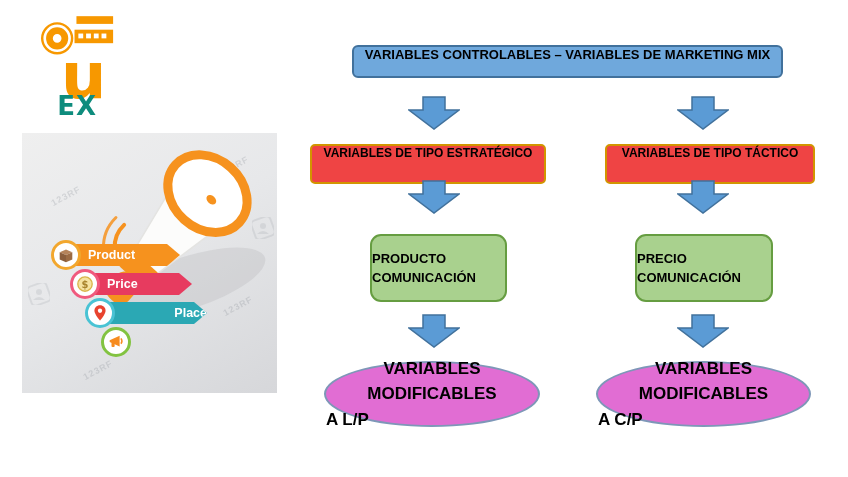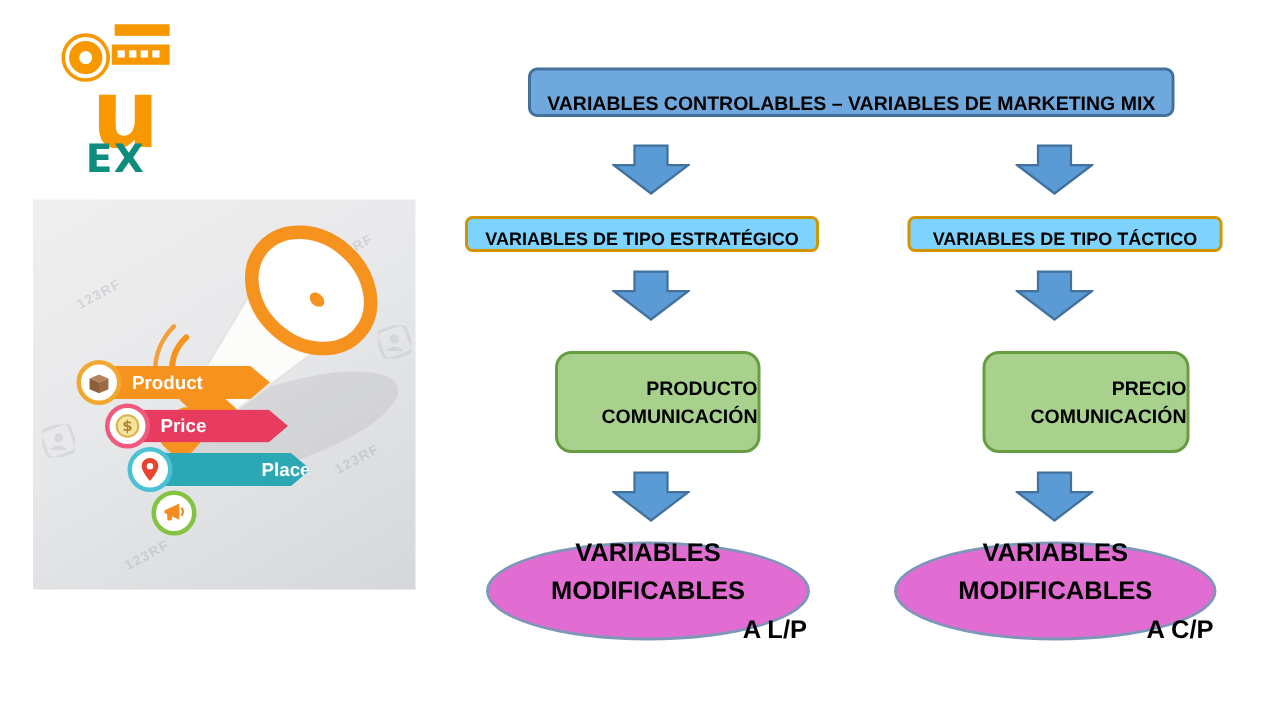--- a/index.html
+++ b/index.html
@@ -1,31 +1,31 @@
 <!DOCTYPE html>
 <html><head>
 <meta charset="utf-8">
 <style>
   html,body{margin:0;padding:0;background:#fff;}
   .canvas{position:relative;width:848px;height:477px;background:#ffffff;
           font-family:"Liberation Sans",sans-serif;overflow:hidden;}
 
   
-  .fbox{position:absolute;display:flex;align-items:flex-end;justify-content:center;
+  .fbox{position:absolute;display:flex;align-items:flex-start;justify-content:center;
         text-align:center;font-weight:bold;color:#000;box-sizing:border-box;}
   .title-box{left:352px;top:45px;width:431px;height:33px;background:#6FA8DC;
              border:2px solid #41719C;border-radius:6px;font-size:13px;}
-  .type-box{background:#7dd3fc;border:2px solid #D29500;border-radius:5px;
-            font-size:12px;height:24px;}
+  .type-box{background:#ef4444;border:2px solid #D29500;border-radius:5px;
+            font-size:12px;height:40px;}
   .type-left{left:310px;top:144px;width:236px;}
   .type-right{left:605px;top:144px;width:210px;}
   .mid-box{background:#A9D18E;border:2px solid #669D41;border-radius:11px;
            font-size:13px;flex-direction:column;line-height:1.5;}
   .mid-left{left:370px;top:234px;width:137px;height:68px;}
-  .mid-right{left:635px;top:234px;width:138px;height:68px;margin-left:20px;}
+  .mid-right{left:635px;top:234px;width:138px;height:68px;}
   .ellipse{background:#E16DD3;border:2px solid #7E97B8;border-radius:50%;
            font-size:17px;flex-direction:column;line-height:1.5;}
   .ell-left{left:324px;top:361px;width:216px;height:66px;}
   .ell-right{left:596px;top:361px;width:215px;height:66px;}
 
   .arrow{position:absolute;width:52px;height:34px;}
   .a1l{left:408px;top:96px;} .a1r{left:677px;top:96px;}
   .a2l{left:408px;top:180px;}.a2r{left:677px;top:180px;}
   .a3l{left:408px;top:314px;}.a3r{left:677px;top:314px;}
 

